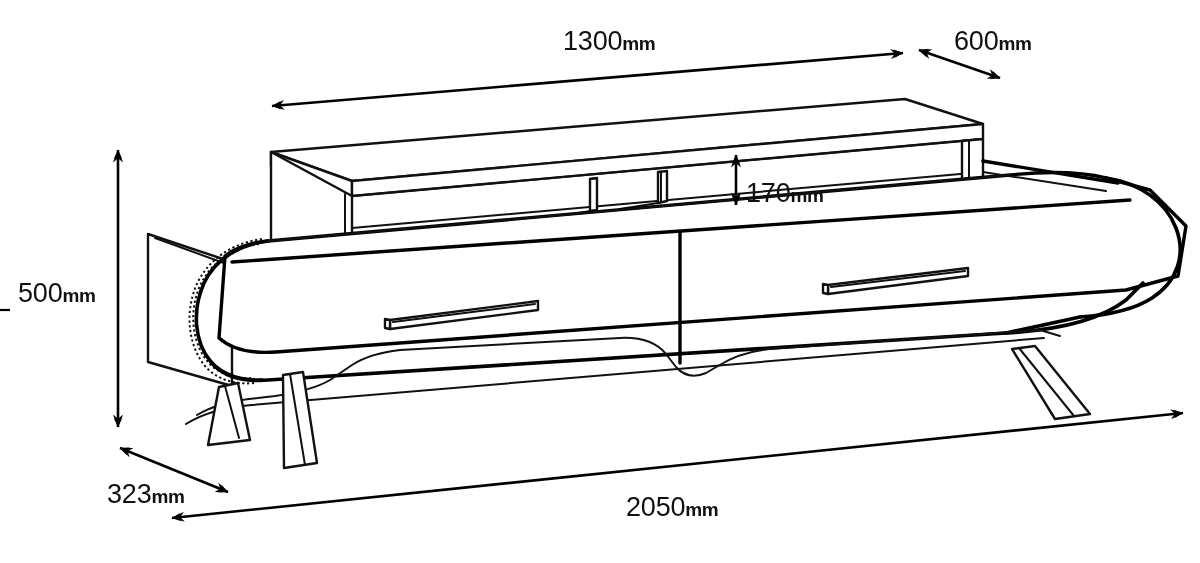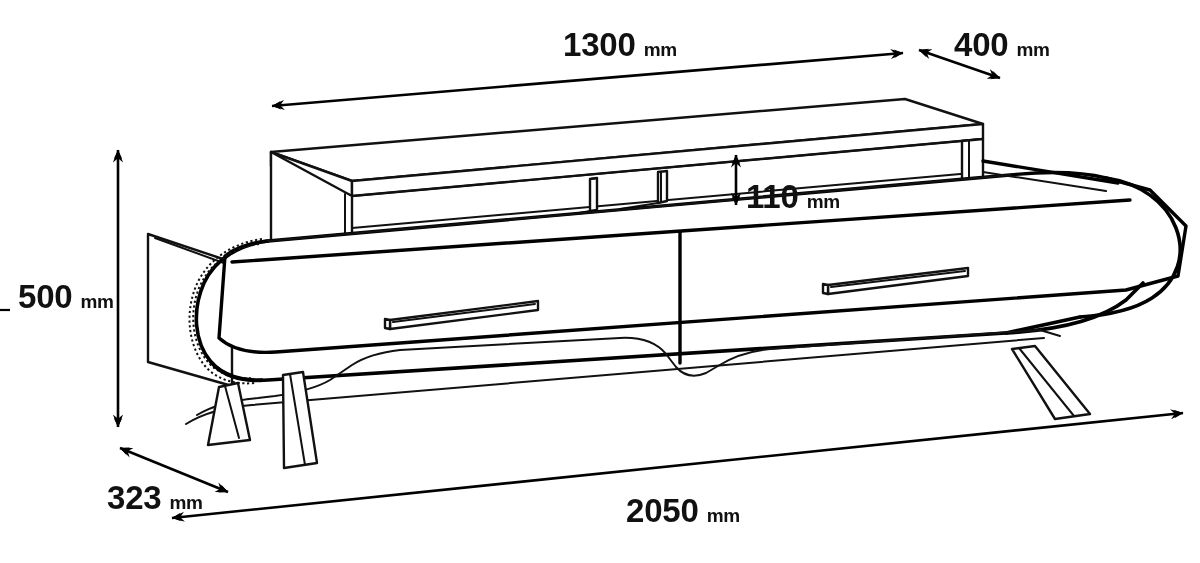--- a/index.html
+++ b/index.html
@@ -78,28 +78,27 @@
     position: absolute;
     color: #111111;
     font-family: "Liberation Sans", sans-serif;
     font-weight: bold;
     white-space: nowrap;
     letter-spacing: -0.2px;
     line-height: 1;
     user-select: none;
   }
   .dim-label .num {
-    font-size: 33px;
-    font-weight: bold;
+    font-size: 27px;
+    font-weight: normal;
   }
   .dim-label .unit {
     font-size: 19px;
     font-weight: bold;
     letter-spacing: -0.3px;
-    margin-left: 8px;
   }
   #label-1300 { left: 563px; top: 28px; }
   #label-300  { left: 954px; top: 28px; }
   #label-110  { left: 746px; top: 180px; }
   #label-500  { left: 18px;  top: 280px; }
   #label-368  { left: 107px; top: 481px; }
   #label-2050 { left: 626px; top: 494px; }
 </style>
 </head>
 <body>
@@ -275,25 +274,25 @@
     <g>
       <path class="dim-line" marker-start="url(#arrowStart)" marker-end="url(#arrowEnd)" d="M 172,518 L 1183,413"></path>
     </g>
   </svg>
 
   <div class="dim-label" id="label-1300">
     <span class="num">1300</span><span class="unit">mm</span>
   </div>
 
   <div class="dim-label" id="label-300">
-    <span class="num">400</span><span class="unit">mm</span>
+    <span class="num">600</span><span class="unit">mm</span>
   </div>
 
   <div class="dim-label" id="label-110">
-    <span class="num">110</span><span class="unit">mm</span>
+    <span class="num">170</span><span class="unit">mm</span>
   </div>
 
   <div class="dim-label" id="label-500">
     <span class="num">500</span><span class="unit">mm</span>
   </div>
 
   <div class="dim-label" id="label-368">
     <span class="num">323</span><span class="unit">mm</span>
   </div>
 

